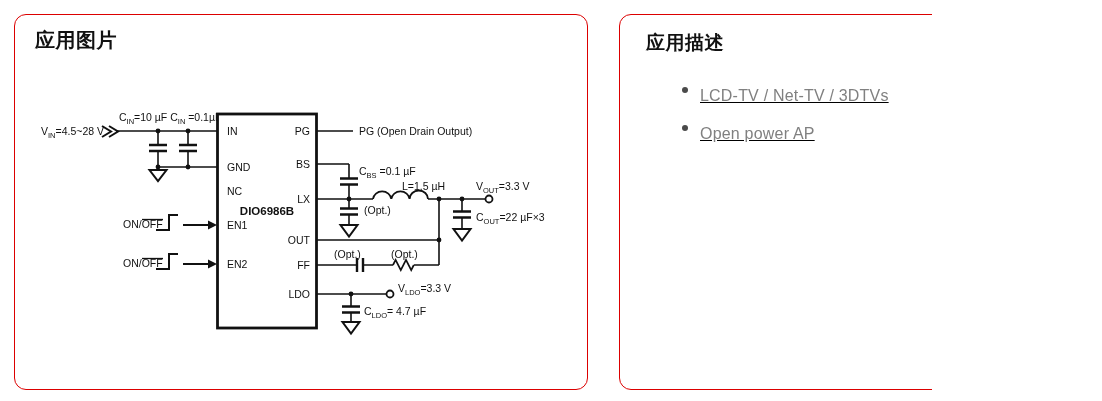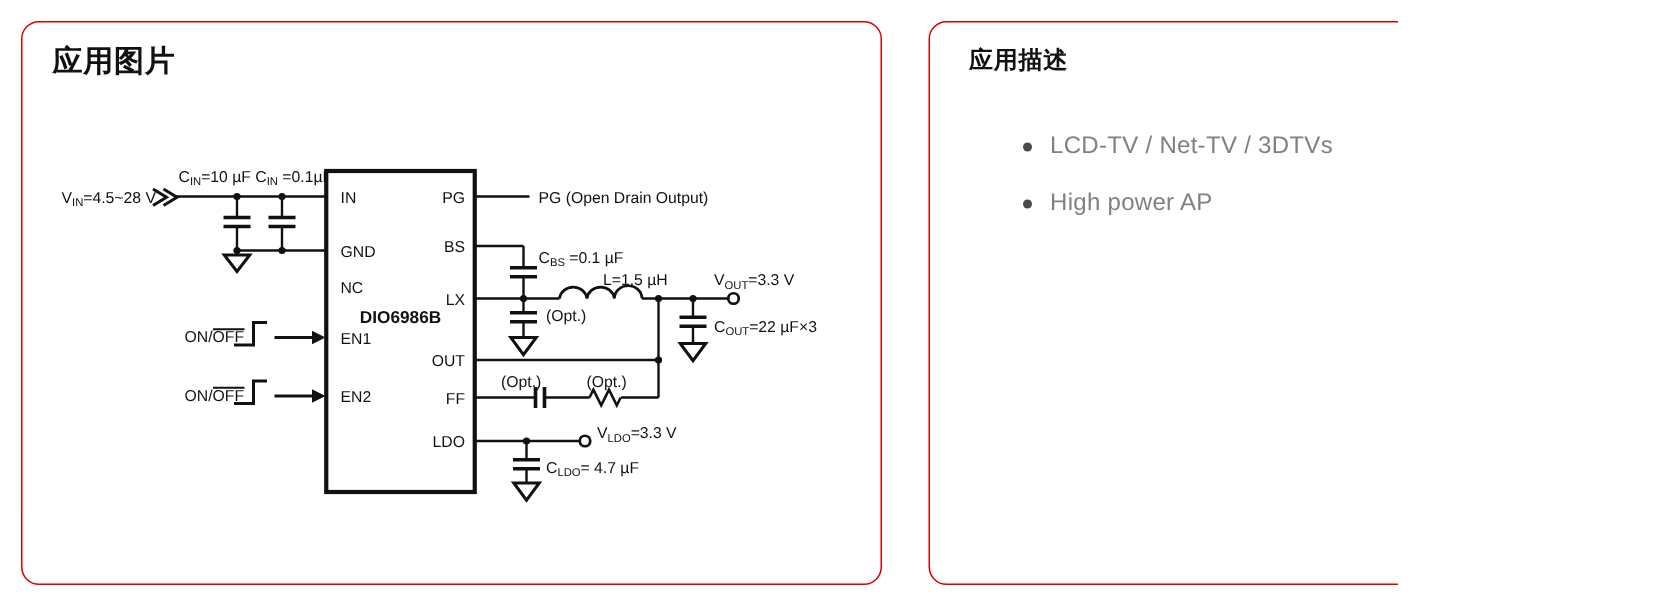--- a/index.html
+++ b/index.html
@@ -4,26 +4,26 @@
 <style>
   * { margin:0; padding:0; box-sizing:border-box; }
   html,body { width:1102px; height:401px; background:#ffffff; font-family:"Liberation Sans", sans-serif; }
   .stage { position:relative; width:932px; height:401px; background:#fff; overflow:hidden; }
 
   .card { position:absolute; top:14px; height:376px; border:1.5px solid #dc0000; border-radius:12px; background:#fff; }
   .card-left  { left:14px;  width:574px; }
   .card-right { left:619px; width:472px; }
 
   .card-title { position:absolute; left:20px; top:12px; font-size:20px; font-weight:bold; color:#111; letter-spacing:0.5px; }
-  .card-right .card-title { left:26px; top:15px; font-size:16px; }
+  .card-right .card-title { left:26px; top:15px; font-size:19px; }
 
   .circuit-svg { position:absolute; left:0; top:0; }
 
   .app-list { position:absolute; left:62px; top:72px; }
-  .app-item { display:flex; align-items:center; height:22px; margin-bottom:15.5px; }
+  .app-item { display:flex; align-items:flex-start; height:22px; margin-bottom:15.5px;text-decoration:underline; }
   .bullet { width:6px; height:6px; border-radius:50%; background:#4a4a4a; margin-right:12px; flex:0 0 auto; }
   .item-text { font-size:16px; color:#808080; letter-spacing:0.2px; white-space:nowrap; }
 
   svg text { fill:#111111; font-family:"Liberation Sans", sans-serif; font-size:10.5px; }
   svg .wire { stroke:#111111; stroke-width:1.6; fill:none; }
   svg .thick { stroke:#111111; stroke-width:2.4; fill:none; }
   svg .chip { fill:#ffffff; stroke:#111111; stroke-width:2.8; }
   svg .gnd { fill:#ffffff; stroke:#111111; stroke-width:2; stroke-linejoin:miter; }
   svg .dot { fill:#111111; }
   svg .term { fill:#ffffff; stroke:#111111; stroke-width:1.8; }
@@ -153,18 +153,18 @@
 
   <div class="card card-right">
     <div class="card-title">应用描述</div>
     <div class="app-list">
       <div class="app-item">
         <span class="bullet"></span>
         <span class="item-text">LCD-TV / Net-TV / 3DTVs</span>
       </div>
       <div class="app-item">
         <span class="bullet"></span>
-        <span class="item-text">High power AP</span>
+        <span class="item-text">Open power AP</span>
       </div>
     </div>
   </div>
 
 </div>
 
 </body></html>

